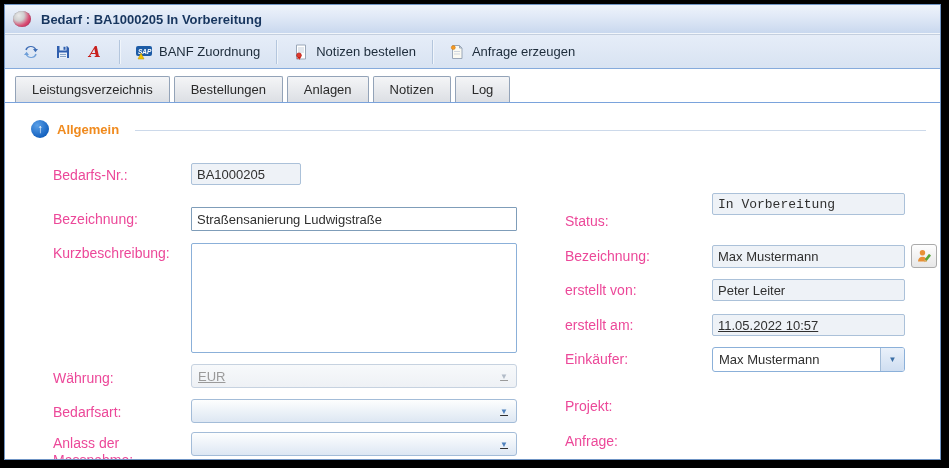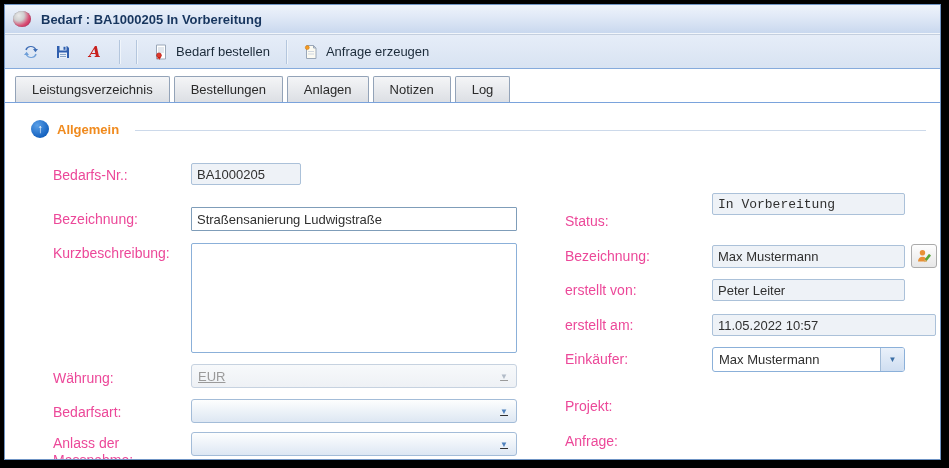--- a/index.html
+++ b/index.html
@@ -174,31 +174,39 @@
           <rect x="5" y="10" width="6" height="1" fill="#8aa6c8"></rect>
           <rect x="5" y="12" width="6" height="1" fill="#8aa6c8"></rect>
         </svg>
       </div>
       <div class="tb-btn">
         <svg class="ico16" viewBox="0 0 16 16">
           <text x="2" y="13" font-family="DejaVu Serif, serif" font-size="15" font-style="italic" font-weight="bold" fill="#c8201d">A</text>
         </svg>
       </div>
       <div class="tb-sep"></div>
+      <div class="tb-btn">
+        <svg class="ico16" viewBox="0 0 16 16">
+          <rect x="0" y="2" width="16" height="10" rx="2" fill="#1c5ba6"></rect>
+          <text x="2" y="9.5" font-size="6.5" font-weight="bold" font-style="italic" fill="#ffffff">SAP</text>
+          <path d="M2 15 L8 15 L5 9 z" fill="#f2c500" stroke="#b98d00" stroke-width="0.5"></path>
+        </svg>
+        <span>BANF Zuordnung</span>
+      </div>
       <div class="tb-sep"></div>
       <div class="tb-btn">
         <svg class="ico16" viewBox="0 0 16 16">
           <path d="M3.5 1h9v14h-9z" fill="#ffffff" stroke="#9aa7b8"></path>
           <rect x="5" y="3.5" width="6" height="1" fill="#c6cfdb"></rect>
           <rect x="5" y="5.5" width="6" height="1" fill="#c6cfdb"></rect>
           <rect x="5" y="7.5" width="6" height="1" fill="#c6cfdb"></rect>
           <path d="M5.2 12.2l-1.2 3 1.9-.8.9 1.6 1-3z" fill="#d9261c"></path>
           <circle cx="6" cy="11.3" r="2.4" fill="#e03a2f" stroke="#a81208" stroke-width="0.6"></circle>
         </svg>
-        <span>Bedarf bestellen</span>
+        <span>Notizen bestellen</span>
       </div>
       <div class="tb-sep"></div>
       <div class="tb-btn">
         <svg class="ico16" viewBox="0 0 16 16">
           <path d="M3.5 1.5h7l2.5 2.5v10.5h-9.5z" fill="#fbfaf2" stroke="#9aa7b8"></path>
           <path d="M10.5 1.5v2.5h2.5z" fill="#d8dde5" stroke="#9aa7b8"></path>
           <rect x="5" y="7" width="6" height="1" fill="#cfd6df"></rect>
           <rect x="5" y="9.5" width="6" height="1" fill="#cfd6df"></rect>
           <circle cx="4.3" cy="3.6" r="2" fill="#f59a23" stroke="#c87208" stroke-width="0.5"></circle>
         </svg>
@@ -260,21 +268,21 @@
             <rect x="10" y="5.5" width="2.6" height="7" rx="0.6" fill="#57a639"></rect>
             <path d="M10 12.5h2.6l-1.3 2.6z" fill="#d8b06a"></path>
           </g>
         </svg>
       </div>
 
       <div class="lbl" style="left:560px; top:179px;">erstellt von:</div>
       <input class="ro" style="left: 707px; top: 176px; width: 193px;" readonly="" value="Peter Leiter">
 
       <div class="lbl" style="left:560px; top:214px;">erstellt am:</div>
-      <input class="ro" style="left: 707px; top: 211px; width: 224px;" readonly="" value="11.05.2022 10:57">
+      <input class="ro" style="left: 707px; top: 211px; width: 193px; text-decoration: underline;" readonly="" value="11.05.2022 10:57">
 
       <div class="lbl" style="left:560px; top:248px;">Einkäufer:</div>
       <div class="combo" style="left:707px; top:244px; width:193px;">
         <span class="val">Max Mustermann</span>
         <span class="btn">
           <span>▼</span>
         </span>
       </div>
 
       <div class="lbl" style="left:560px; top:295px;">Projekt:</div>

